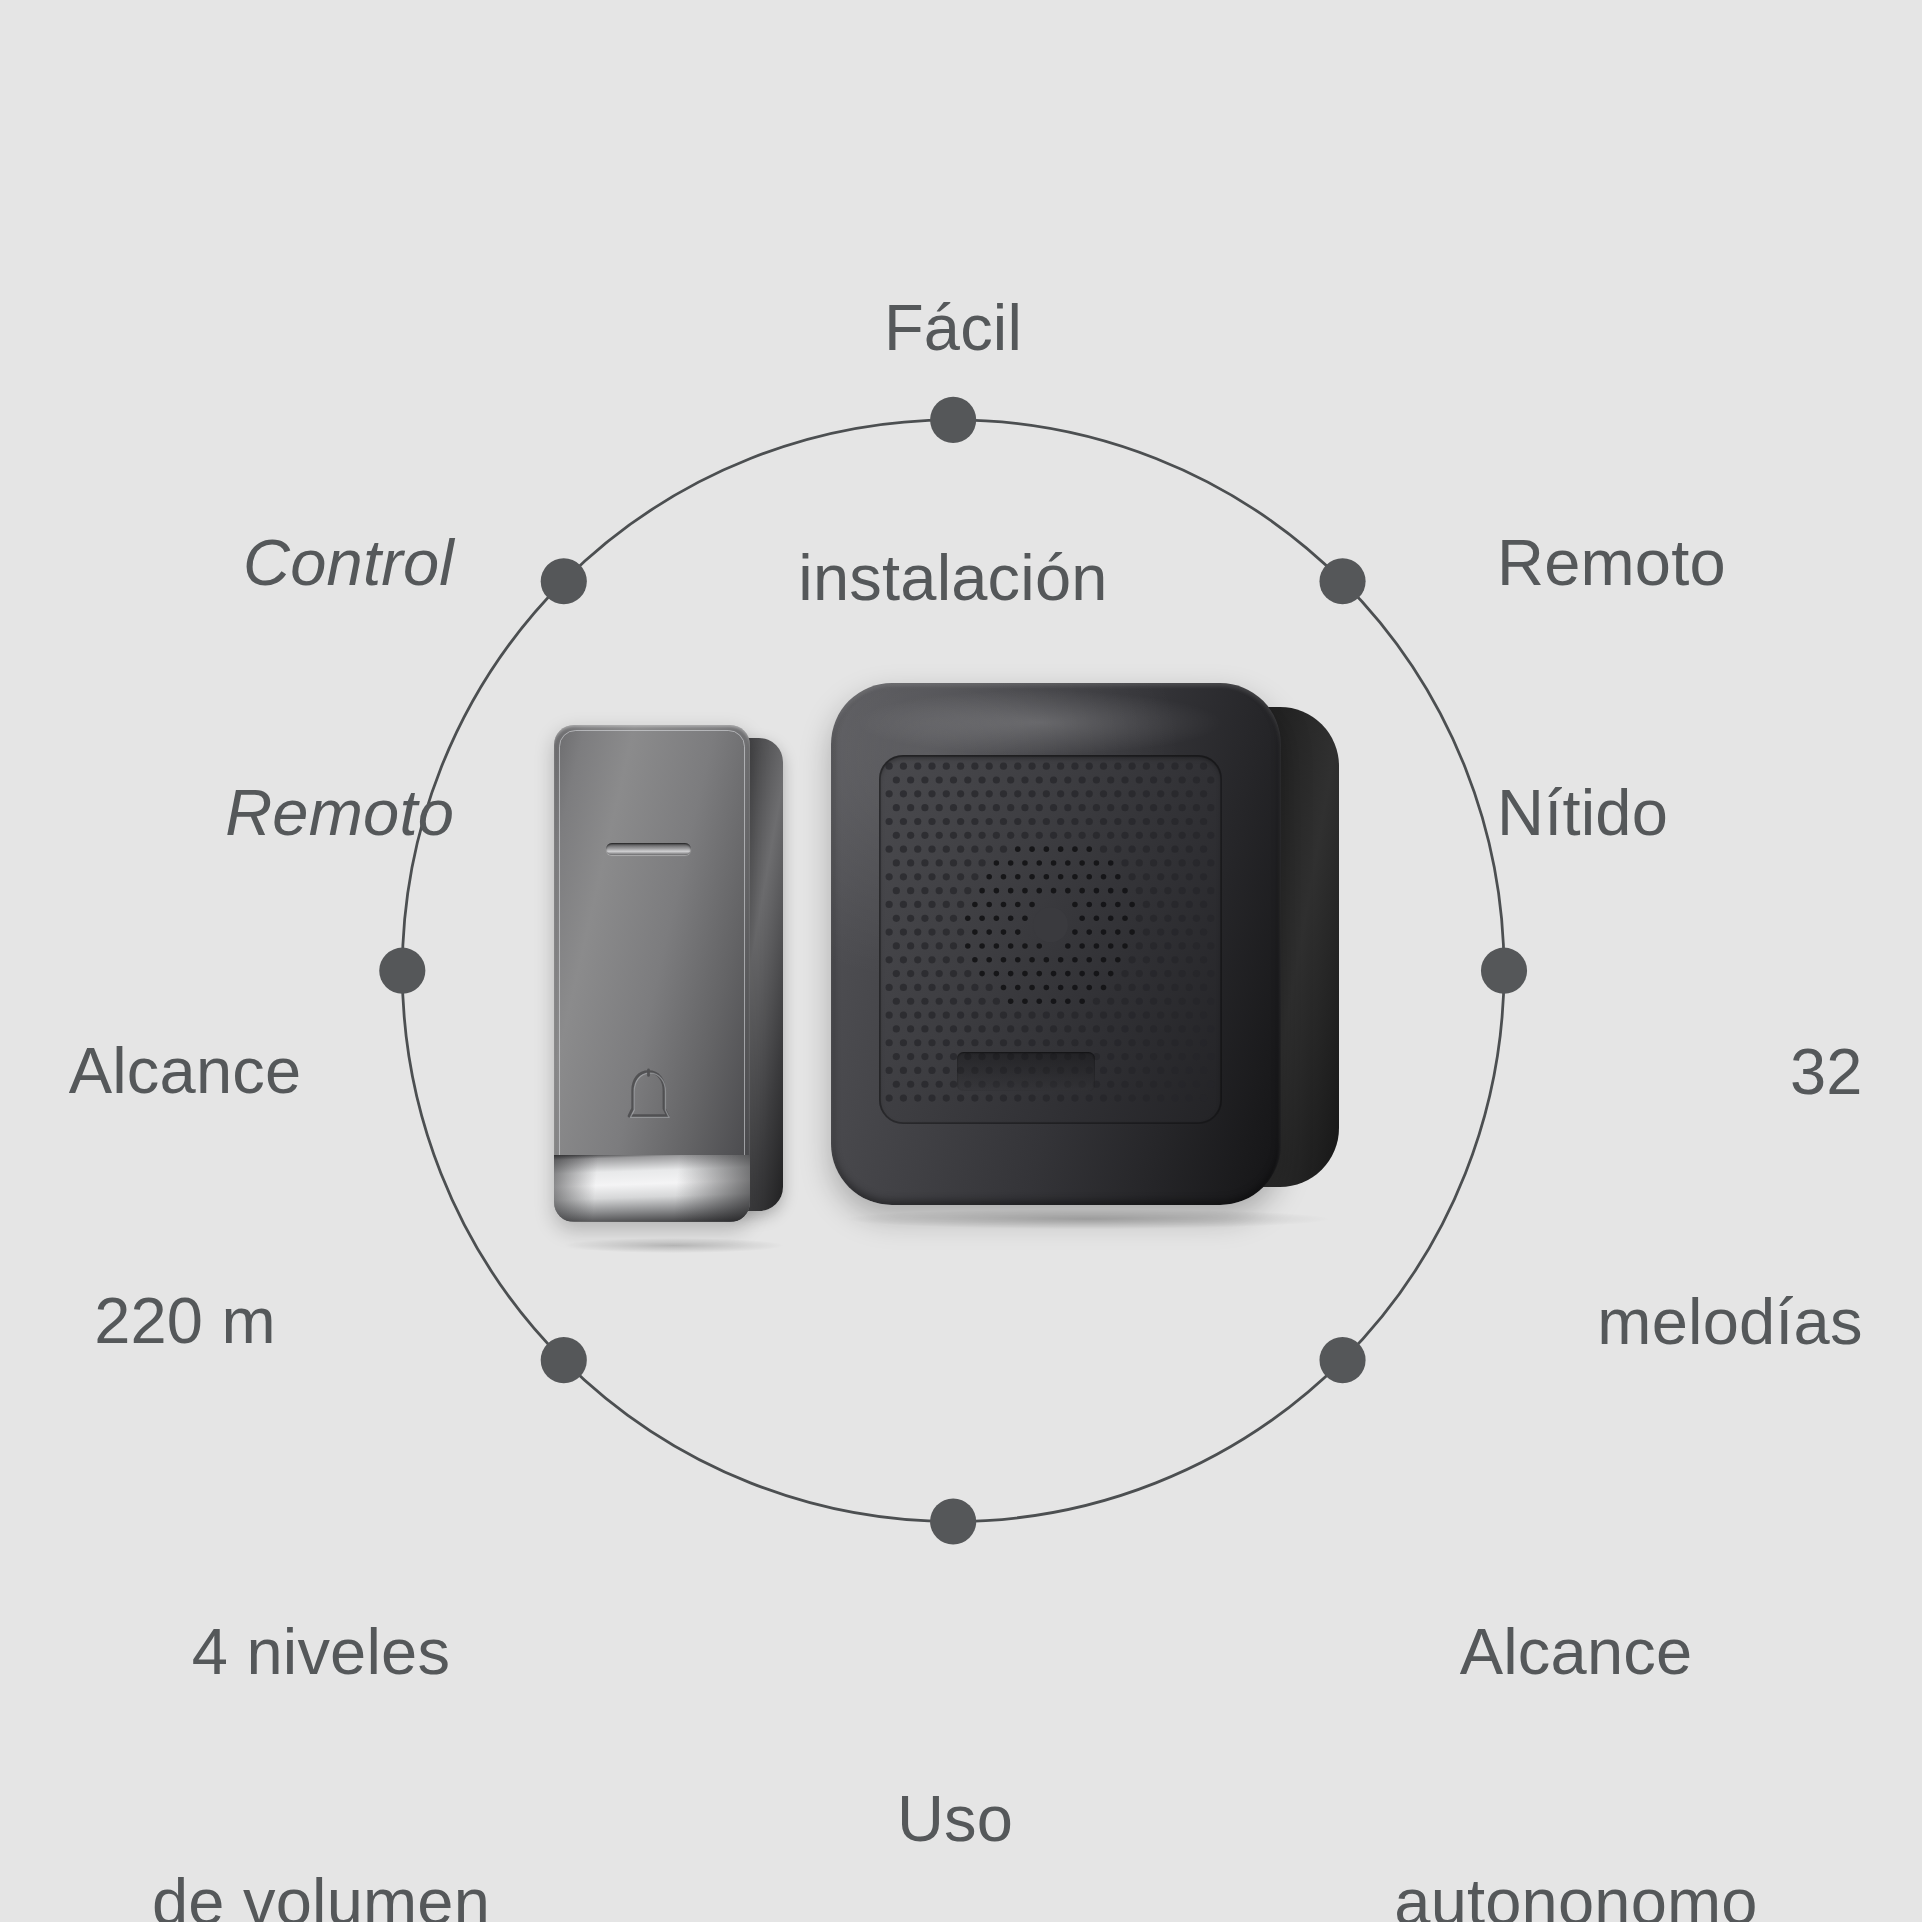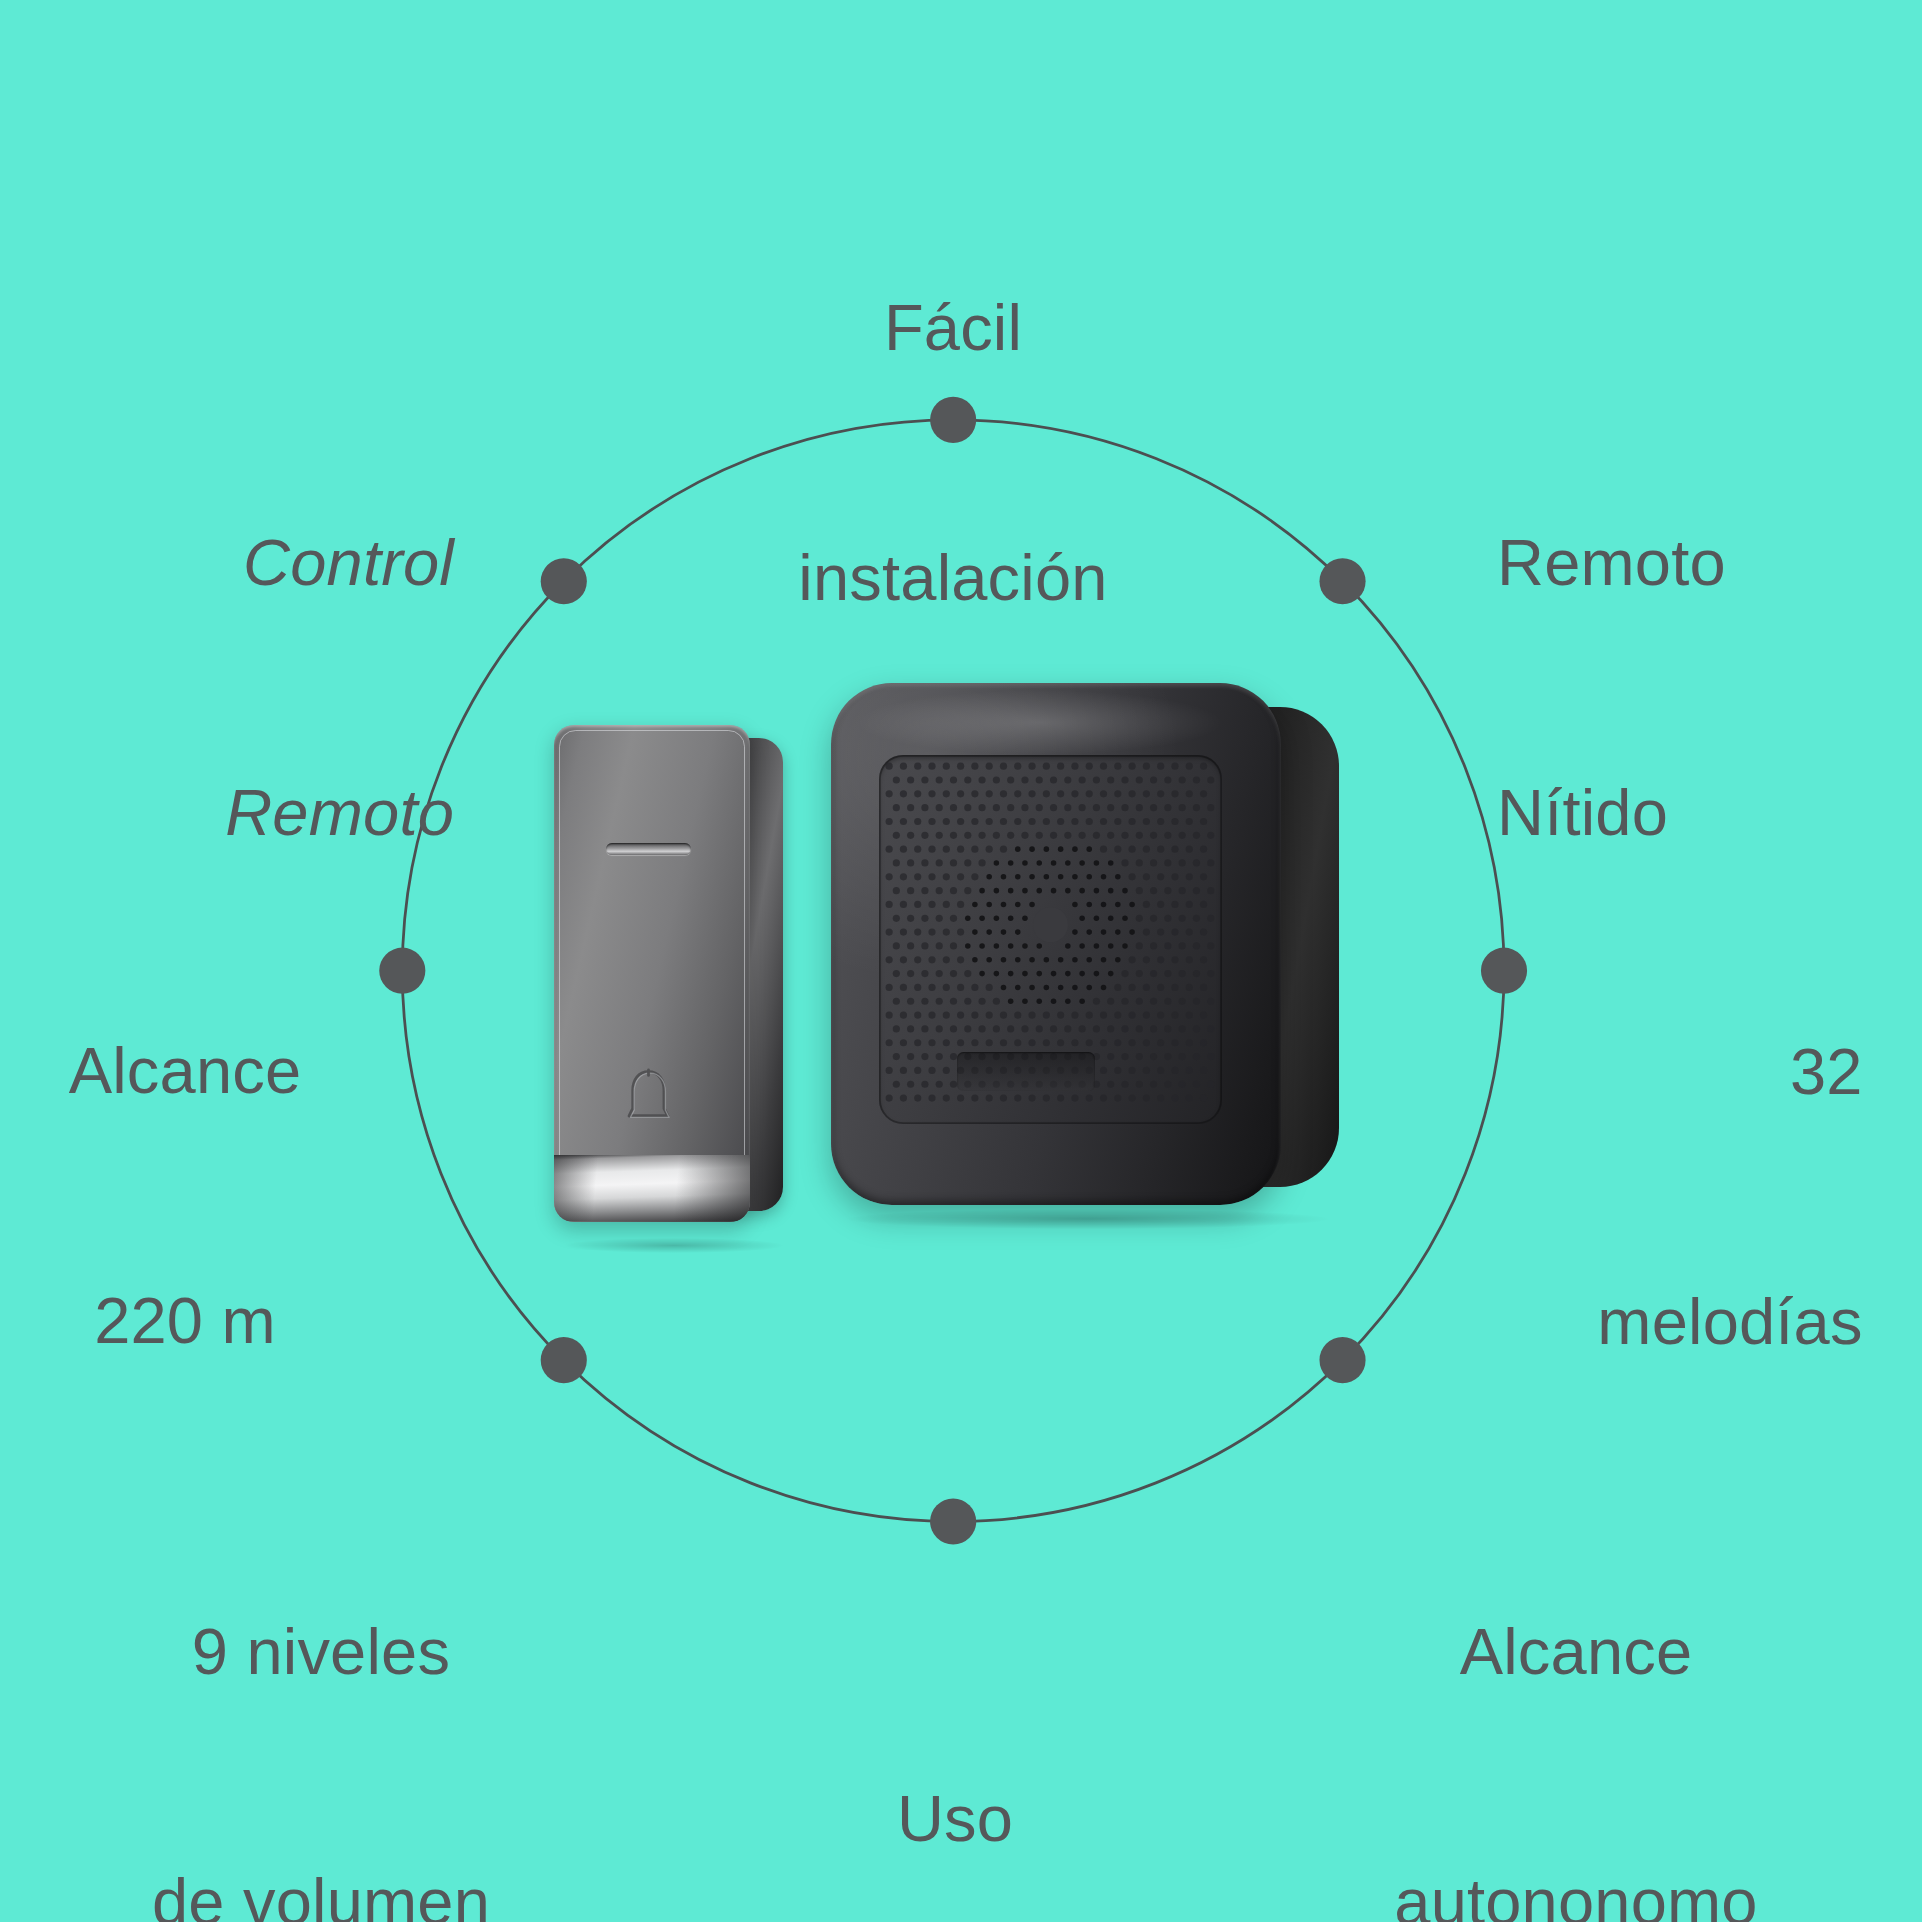--- a/index.html
+++ b/index.html
@@ -231,21 +231,21 @@
     top: 526px;
     width: 480px;
     height: 20px;
     border-radius: 50%;
     background: radial-gradient(ellipse at center, rgba(0,0,0,0.22) 0%, rgba(0,0,0,0) 72%);
   }
 </style>
 </head>
 <body>
 
-<div id="stage" style="background: #5eead4;">
+<div id="stage" style="background: #e5e5e5;">
 
   <svg id="ring-svg" viewBox="0 0 2083 2083" aria-hidden="true">
     <circle cx="1033" cy="1052" r="597" fill="none" stroke="#4c4f51" stroke-width="3"></circle>
     <circle cx="1033" cy="455" r="25" fill="#555759"></circle>
     <circle cx="1455" cy="630" r="25" fill="#555759"></circle>
     <circle cx="1630" cy="1052" r="25" fill="#555759"></circle>
     <circle cx="1455" cy="1474" r="25" fill="#555759"></circle>
     <circle cx="1033" cy="1649" r="25" fill="#555759"></circle>
     <circle cx="611" cy="1474" r="25" fill="#555759"></circle>
     <circle cx="436" cy="1052" r="25" fill="#555759"></circle>
@@ -877,21 +877,21 @@
     <span class="fl-line">Alcance</span>
     <span class="fl-line">autononomo</span>
   </div>
 
   <div class="feature-label fl-center" style="left: 955px; top: 1611px; color: rgb(85, 88, 90);">
     <span class="fl-line">Uso</span>
     
   </div>
 
   <div class="feature-label fl-center" style="left: 321px; top: 1444px; color: rgb(85, 88, 90);">
-    <span class="fl-line">9 niveles</span>
+    <span class="fl-line">4 niveles</span>
     <span class="fl-line">de volumen</span>
   </div>
 
   <div class="feature-label fl-center" style="left: 185px; top: 863px; color: rgb(85, 88, 90);">
     <span class="fl-line">Alcance</span>
     <span class="fl-line">220 m</span>
   </div>
 
   <div class="feature-label fl-right" style="left: 454px; top: 355px; color: rgb(85, 88, 90); font-style: italic;">
     <span class="fl-line">Control</span>

